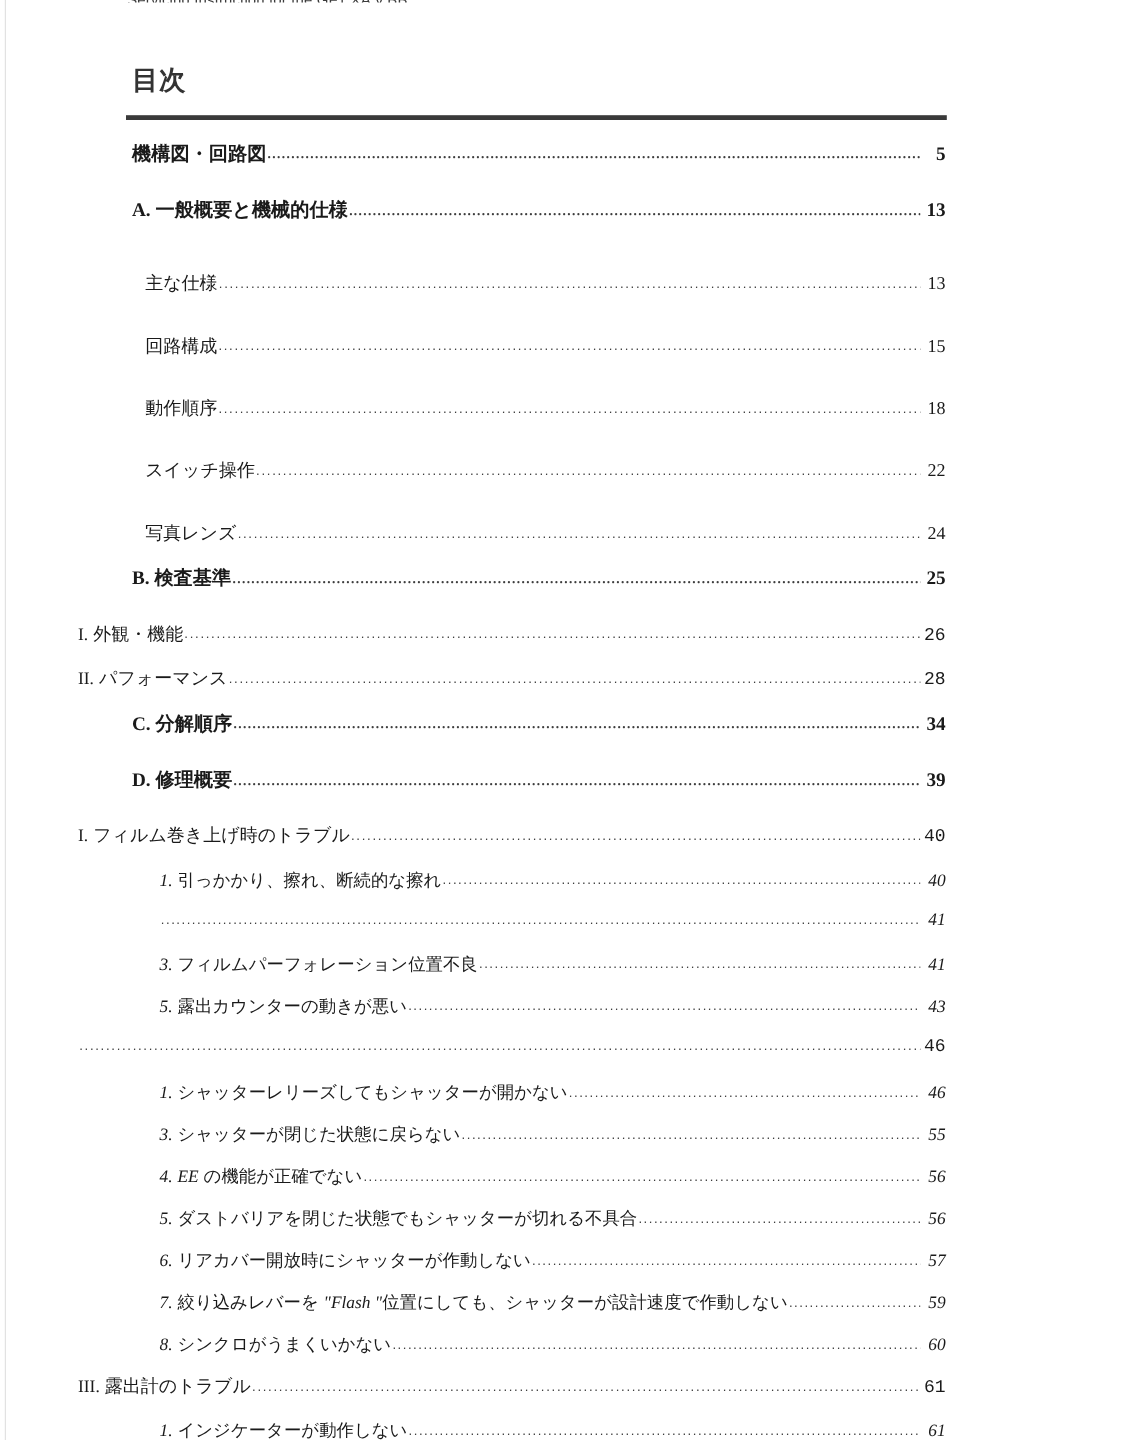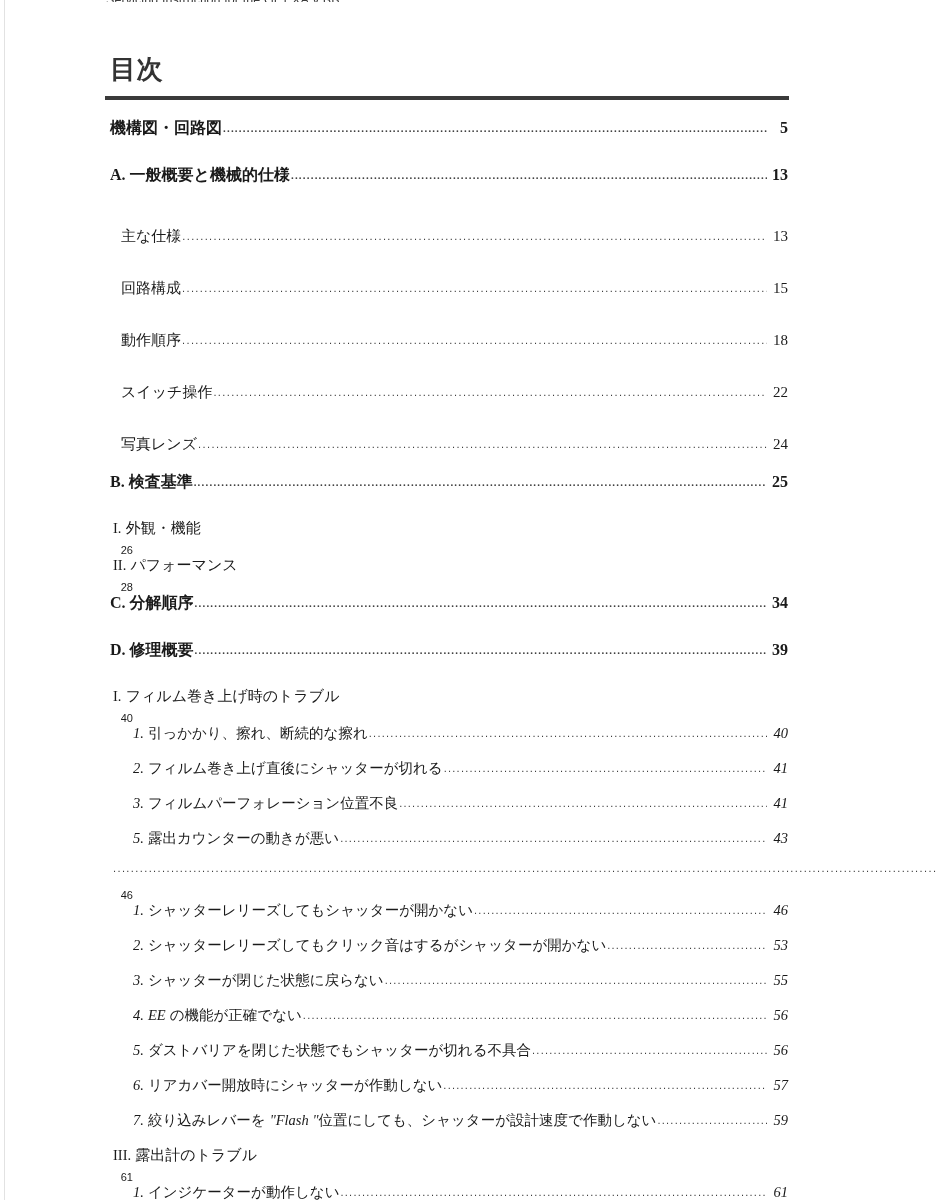--- a/index.html
+++ b/index.html
@@ -47,21 +47,21 @@
     overflow: hidden;
     height: 9px;
   }
 
   .page-title {
     position: absolute;
     left: 110px;
     top: 52px;
     margin: 0;
     font-family: "Liberation Sans", "DejaVu Sans", sans-serif;
-    font-size: 26px;
+    font-size: 22px;
     font-weight: bold;
     color: #333333;
     letter-spacing: 0.5px;
   }
 
   .title-rule {
     position: absolute;
     left: 105px;
     top: 96px;
     width: 684px;
@@ -140,34 +140,33 @@
     font-weight: normal;
     margin-top: 15px;
   }
   .lvl-2 .entry-page {
     font-family: "Liberation Serif", "DejaVu Serif", serif;
     font-size: 15px;
   }
 
   
   .lvl-2r {
-    padding-left: 112px;
+    padding-left: 65px;
     padding-right: 150px;
     height: 37px;
     font-family: "Liberation Sans", "DejaVu Sans", sans-serif;
     font-size: 15px;
-    flex-direction: column;
   }
   .lvl-2r .entry-label .num {
     font-family: "Liberation Serif", "DejaVu Serif", serif;
     font-size: 14.5px;
   }
   .lvl-2r .entry-page {
-    font-family: Liberation Sans, sans-serif;
-    font-size: 11px;
+    font-family: Liberation Mono, monospace;
+    font-size: 15px;
   }
 
   
   .lvl-3 {
     padding-left: 133px;
     padding-right: 150px;
     height: 35px;
     font-family: "Liberation Sans", "DejaVu Sans", sans-serif;
     font-size: 14.5px;
   }
@@ -269,21 +268,20 @@
         <span class="entry-label"><span class="num smallcap">I.</span> <span>フィルム巻き上げ時のトラブル</span></span>
         <span class="leader"></span>
         <span class="entry-page">40</span>
       </a>
       <a class="toc-entry lvl-3" href="#">
         <span class="entry-label"><span class="num">1.</span> <span>引っかかり、擦れ、断続的な擦れ</span></span>
         <span class="leader"></span>
         <span class="entry-page">40</span>
       </a>
       <a class="toc-entry lvl-3" href="#">
-        <span class="entry-label"><span class="num">2.</span> <span>フィルム巻き上げ直後にシャッターが切れる</span></span>
         <span class="leader"></span>
         <span class="entry-page">41</span>
       </a>
       <a class="toc-entry lvl-3" href="#">
         <span class="entry-label"><span class="num">3.</span> <span> フィルムパーフォレーション位置不良</span></span>
         <span class="leader"></span>
         <span class="entry-page">41</span>
       </a>
       <a class="toc-entry lvl-3" href="#">
         <span class="entry-label"><span class="num">5.</span> <span>露出カウンターの動きが悪い</span></span>
@@ -293,25 +291,20 @@
       <a class="toc-entry lvl-2r" href="#">
         <span class="leader"></span>
         <span class="entry-page">46</span>
       </a>
       <a class="toc-entry lvl-3" href="#">
         <span class="entry-label"><span class="num">1.</span> <span>シャッターレリーズしてもシャッターが開かない</span></span>
         <span class="leader"></span>
         <span class="entry-page">46</span>
       </a>
       <a class="toc-entry lvl-3" href="#">
-        <span class="entry-label"><span class="num">2.</span> <span>シャッターレリーズしてもクリック音はするがシャッターが開かない</span></span>
-        <span class="leader"></span>
-        <span class="entry-page">53</span>
-      </a>
-      <a class="toc-entry lvl-3" href="#">
         <span class="entry-label"><span class="num">3.</span> <span>シャッターが閉じた状態に戻らない</span></span>
         <span class="leader"></span>
         <span class="entry-page">55</span>
       </a>
       <a class="toc-entry lvl-3" href="#">
         <span class="entry-label"><span class="num">4.</span> <span class="emph">EE</span><span> の機能が正確でない</span></span>
         <span class="leader"></span>
         <span class="entry-page">56</span>
       </a>
       <a class="toc-entry lvl-3" href="#">
@@ -322,20 +315,25 @@
       <a class="toc-entry lvl-3" href="#">
         <span class="entry-label"><span class="num">6.</span> <span>リアカバー開放時にシャッターが作動しない</span></span>
         <span class="leader"></span>
         <span class="entry-page">57</span>
       </a>
       <a class="toc-entry lvl-3" href="#">
         <span class="entry-label"><span class="num">7.</span> <span>絞り込みレバーを </span><span class="emph">"Flash "</span><span>位置にしても、シャッターが設計速度で作動しない</span></span>
         <span class="leader"></span>
         <span class="entry-page">59</span>
       </a>
+      <a class="toc-entry lvl-3" href="#">
+        <span class="entry-label"><span class="num">8.</span> <span>シンクロがうまくいかない</span></span>
+        <span class="leader"></span>
+        <span class="entry-page">60</span>
+      </a>
       <a class="toc-entry lvl-2r" href="#">
         <span class="entry-label"><span class="num">III.</span> <span> 露出計のトラブル</span></span>
         <span class="leader"></span>
         <span class="entry-page">61</span>
       </a>
       <a class="toc-entry lvl-3" href="#">
         <span class="entry-label"><span class="num">1.</span> <span>インジケーターが動作しない</span></span>
         <span class="leader"></span>
         <span class="entry-page">61</span>
       </a>

